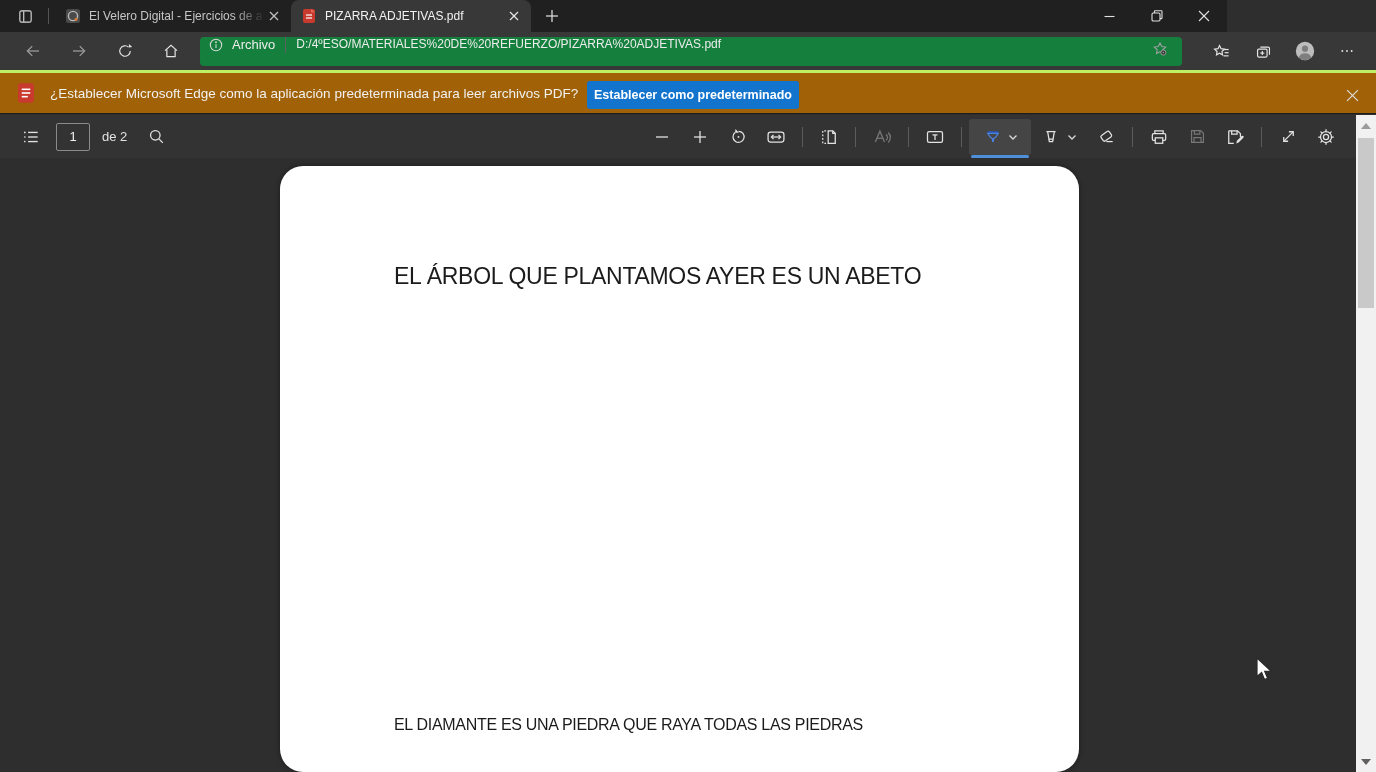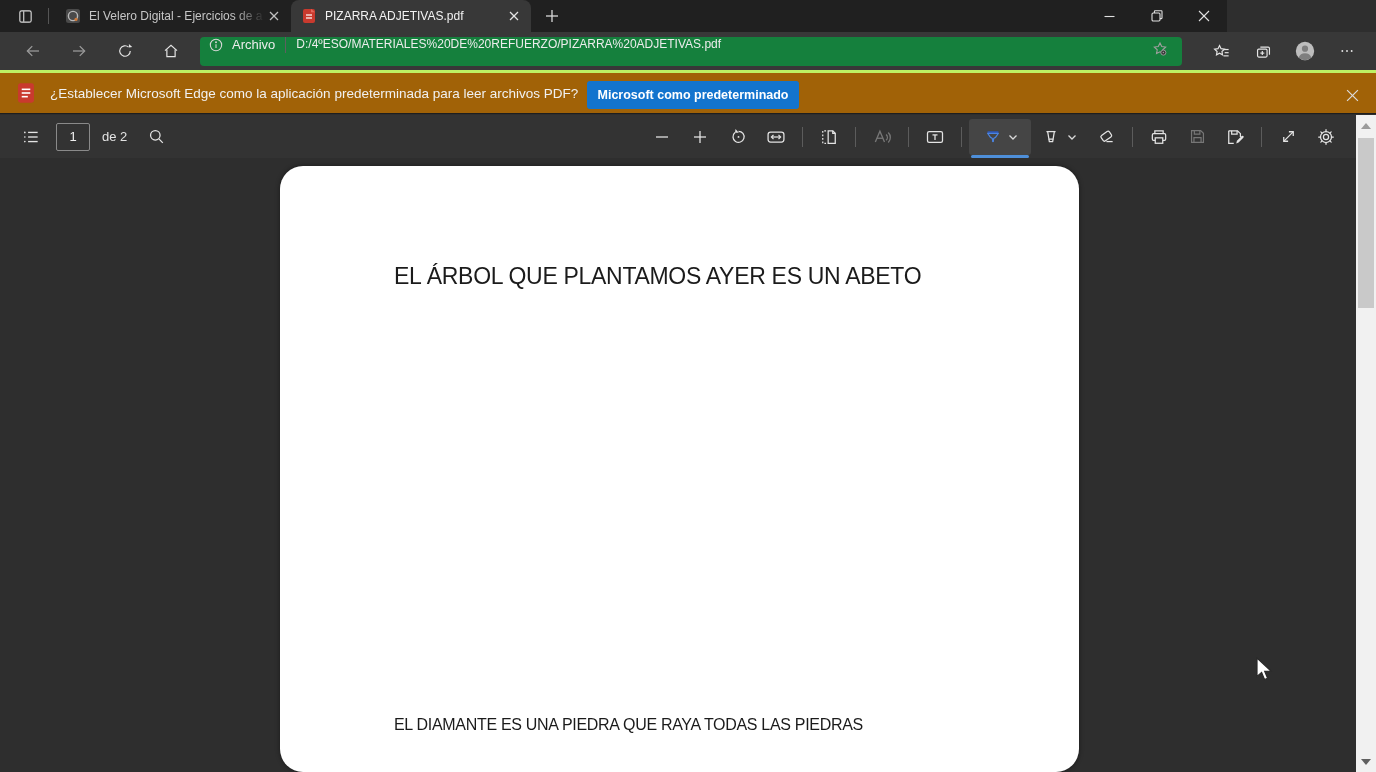--- a/index.html
+++ b/index.html
@@ -234,21 +234,21 @@
 <div class="notifbar">
   <span class="notif-icon">
     <svg width="20" height="22" viewBox="0 0 16 18">
       <rect x="1.5" y="1" width="13" height="16" rx="2" fill="#c93a2e"></rect>
       <line x1="4.5" y1="6" x2="11.5" y2="6" stroke="#fff" stroke-width="1.3"></line>
       <line x1="4.5" y1="9" x2="11.5" y2="9" stroke="#fff" stroke-width="1.3"></line>
       <line x1="4.5" y1="12" x2="9.5" y2="12" stroke="#fff" stroke-width="1.3"></line>
     </svg>
   </span>
   <span class="notif-msg">¿Establecer Microsoft Edge como la aplicación predeterminada para leer archivos PDF?</span>
-  <button class="notif-btn">Microsoft como predeterminado</button>
+  <button class="notif-btn">Establecer como predeterminado</button>
   <div class="notif-close">
     <svg width="13" height="13" viewBox="0 0 12 12" stroke="#dcdcdc" stroke-width="1.1">
         <line x1="1" y1="1" x2="11" y2="11"></line>
         <line x1="11" y1="1" x2="1" y2="11"></line>
       </svg>
   </div>
 </div>
 
 <div class="pdftoolbar">
   <div class="pt-left">

